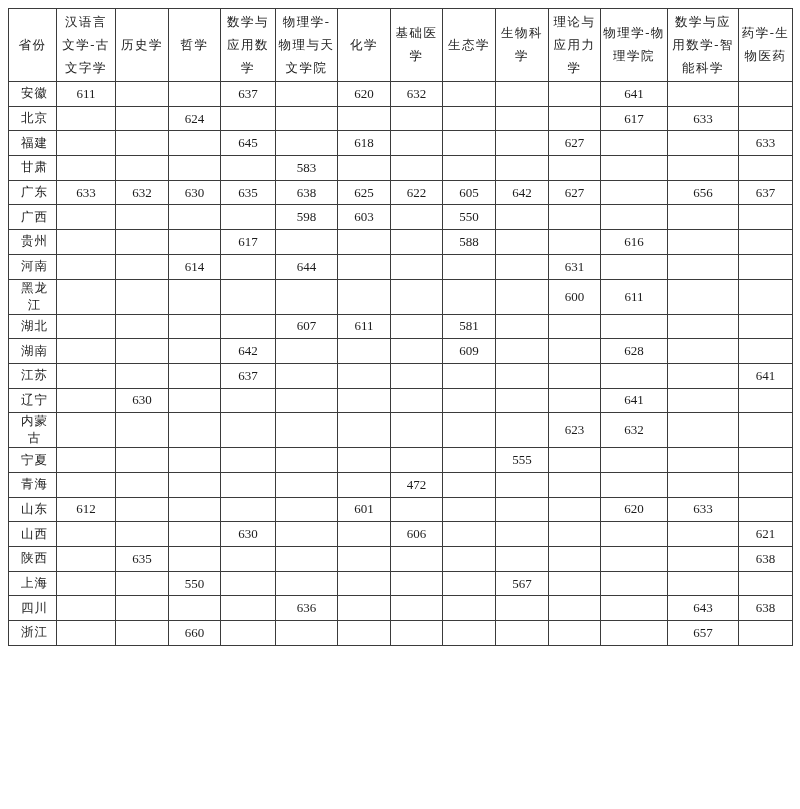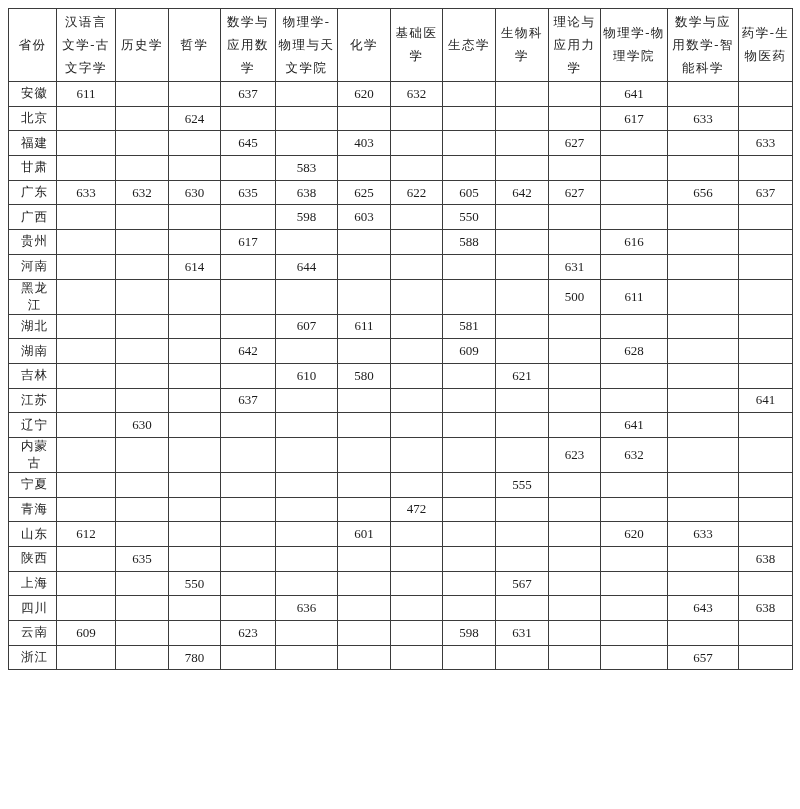--- a/index.html
+++ b/index.html
@@ -122,21 +122,21 @@
         <td>633</td>
         <td></td>
       </tr>
       <tr>
         <td class="province">福建</td>
         <td></td>
         <td></td>
         <td></td>
         <td>645</td>
         <td></td>
-        <td>403</td>
+        <td>618</td>
         <td></td>
         <td></td>
         <td></td>
         <td>627</td>
         <td></td>
         <td></td>
         <td>633</td>
       </tr>
       <tr>
         <td class="province">甘肃</td>
@@ -222,21 +222,21 @@
         <td class="province">黑龙江</td>
         <td></td>
         <td></td>
         <td></td>
         <td></td>
         <td></td>
         <td></td>
         <td></td>
         <td></td>
         <td></td>
-        <td>500</td>
+        <td>600</td>
         <td>611</td>
         <td></td>
         <td></td>
       </tr>
       <tr>
         <td class="province">湖北</td>
         <td></td>
         <td></td>
         <td></td>
         <td></td>
@@ -260,36 +260,20 @@
         <td></td>
         <td></td>
         <td>609</td>
         <td></td>
         <td></td>
         <td>628</td>
         <td></td>
         <td></td>
       </tr>
       <tr>
-        <td class="province">吉林</td>
-        <td></td>
-        <td></td>
-        <td></td>
-        <td></td>
-        <td>610</td>
-        <td>580</td>
-        <td></td>
-        <td></td>
-        <td>621</td>
-        <td></td>
-        <td></td>
-        <td></td>
-        <td></td>
-      </tr>
-      <tr>
         <td class="province">江苏</td>
         <td></td>
         <td></td>
         <td></td>
         <td>637</td>
         <td></td>
         <td></td>
         <td></td>
         <td></td>
         <td></td>
@@ -372,20 +356,36 @@
         <td>601</td>
         <td></td>
         <td></td>
         <td></td>
         <td></td>
         <td>620</td>
         <td>633</td>
         <td></td>
       </tr>
       <tr>
+        <td class="province">山西</td>
+        <td></td>
+        <td></td>
+        <td></td>
+        <td>630</td>
+        <td></td>
+        <td></td>
+        <td>606</td>
+        <td></td>
+        <td></td>
+        <td></td>
+        <td></td>
+        <td></td>
+        <td>621</td>
+      </tr>
+      <tr>
         <td class="province">陕西</td>
         <td></td>
         <td>635</td>
         <td></td>
         <td></td>
         <td></td>
         <td></td>
         <td></td>
         <td></td>
         <td></td>
@@ -420,40 +420,24 @@
         <td></td>
         <td></td>
         <td></td>
         <td></td>
         <td></td>
         <td></td>
         <td>643</td>
         <td>638</td>
       </tr>
       <tr>
-        <td class="province">云南</td>
-        <td>609</td>
-        <td></td>
-        <td></td>
-        <td>623</td>
-        <td></td>
-        <td></td>
-        <td></td>
-        <td>598</td>
-        <td>631</td>
-        <td></td>
-        <td></td>
-        <td></td>
-        <td></td>
-      </tr>
-      <tr>
         <td class="province">浙江</td>
         <td></td>
         <td></td>
-        <td>780</td>
+        <td>660</td>
         <td></td>
         <td></td>
         <td></td>
         <td></td>
         <td></td>
         <td></td>
         <td></td>
         <td></td>
         <td>657</td>
         <td></td>

